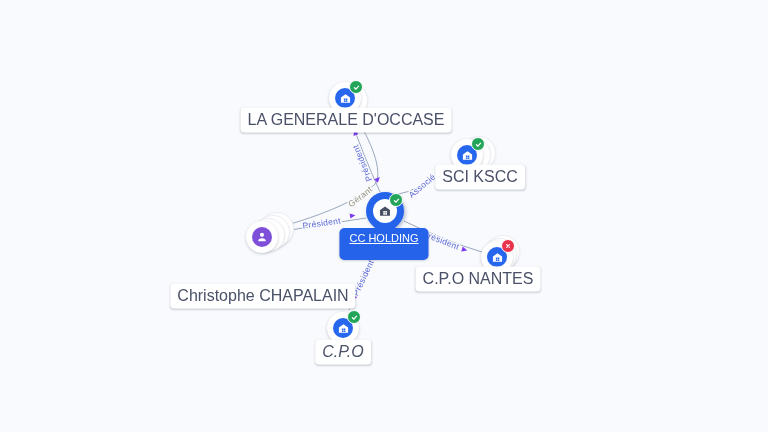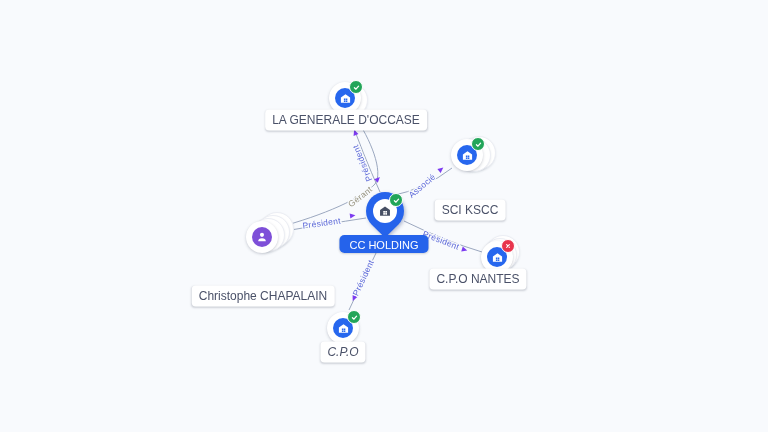--- a/index.html
+++ b/index.html
@@ -22,24 +22,24 @@
         box-shadow:0 1px 3px rgba(60,70,90,.28);display:flex;align-items:center;justify-content:center;}
   .inner{width:20px;height:20px;border-radius:50%;display:flex;align-items:center;justify-content:center;}
   .inner.company{background:#2767ee;}
   .inner.person{background:#7e4fd8;}
   .badge{position:absolute;top:-2px;right:-2px;width:12px;height:12px;border-radius:50%;
          border:1.5px solid #fff;display:flex;align-items:center;justify-content:center;box-sizing:content-box;}
   .badge.ok{background:#22a559;}
   .badge.ko{background:#e8354d;}
 
   .pill{position:absolute;transform:translate(-50%,-50%);white-space:nowrap;
-        background:#fff;color:#4a5168;font-size:12px;padding:3px 7px 4px;border-radius:4px;
+        background:#fff;color:#4a5168;font-size:16px;padding:3px 7px 4px;border-radius:4px;
         box-shadow:0 1px 2px rgba(40,50,70,.20);}
   .pill.primary{background:#2563eb;color:#fff;font-size:11px;font-weight:500;
-                padding:4px 10px 2px;border-radius:5px;}
+                padding:4px 10px 16px;border-radius:5px;text-decoration:underline;}
 
   .pin{position:absolute;width:38px;height:38px;background:#2563eb;
        border-radius:50% 50% 50% 0;transform:rotate(-45deg);
        box-shadow:0 2px 4px rgba(40,60,120,.35);
        display:flex;align-items:center;justify-content:center;}
   .pin-core{width:24px;height:24px;border-radius:50%;background:#fff;
             transform:rotate(45deg);display:flex;align-items:center;justify-content:center;}
 </style>
 </head>
 <body>
@@ -102,21 +102,21 @@
           <rect x="9" y="15.5" width="2.9" height="2.9" fill="#2767ee"></rect>
           <rect x="12.5" y="15.5" width="2.9" height="2.9" fill="#2767ee"></rect>
         </svg>
       </div>
       <div class="badge ok">
         <svg width="9" height="9" viewBox="0 0 24 24">
             <path d="M6.5 12.5 L10.5 16.5 L17.5 8.5" stroke="#fff" stroke-width="3.4" fill="none" stroke-linecap="round" stroke-linejoin="round"></path>
           </svg>
       </div>
     </div>
-    <div class="pill" style="left:470px;top:177px;margin-top:33px;">SCI KSCC</div>
+    <div class="pill" style="left:480px;top:177px;">SCI KSCC</div>
   </div>
 
   <div class="node">
     <div class="pin" style="left:366px;top:192px;">
       <div class="pin-core">
         <svg width="14" height="14" viewBox="0 0 24 24">
           <path d="M3.5 10.2 L12 4.3 L20.5 10.2 V20 H3.5 Z" fill="#474f63"></path>
           <rect x="9" y="12" width="2.9" height="2.9" fill="#ffffff"></rect>
           <rect x="12.5" y="12" width="2.9" height="2.9" fill="#ffffff"></rect>
           <rect x="9" y="15.5" width="2.9" height="2.9" fill="#ffffff"></rect>

